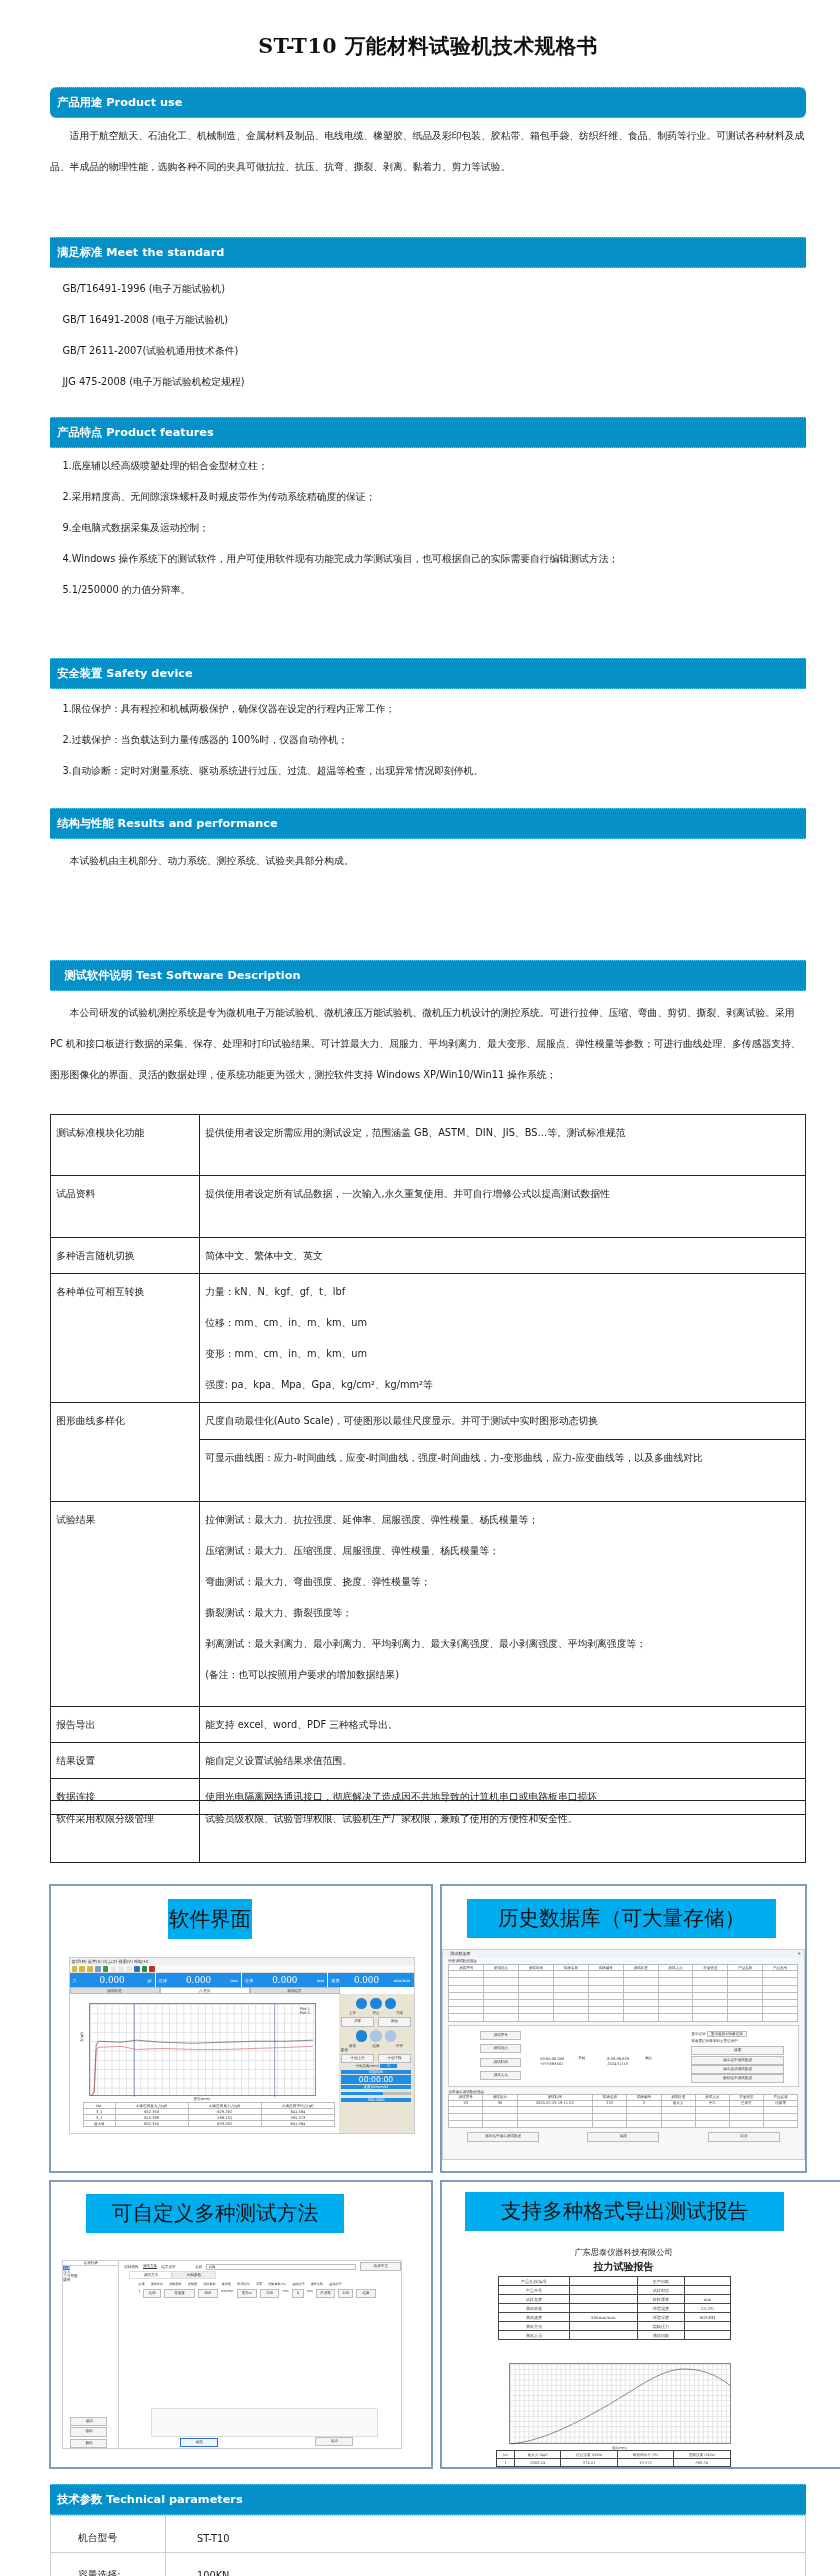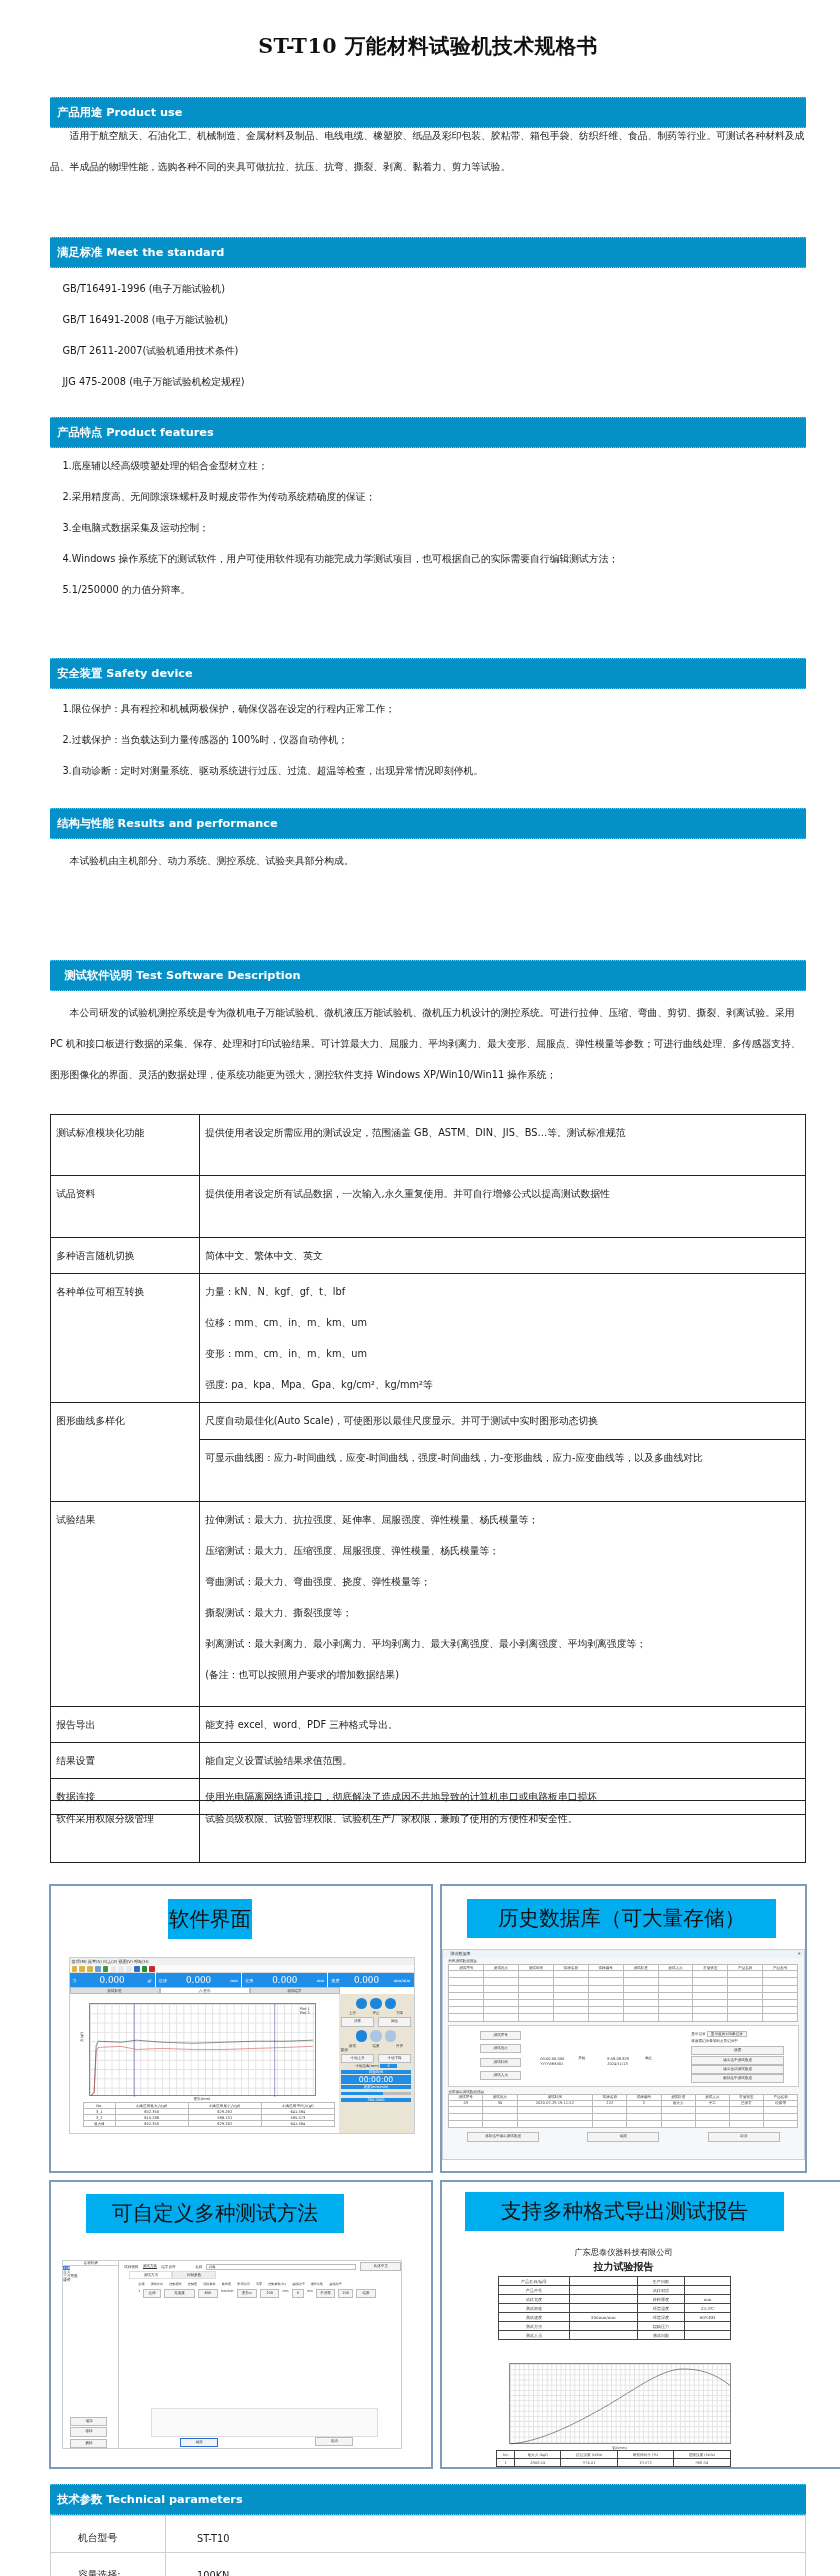--- a/index.html
+++ b/index.html
@@ -40,36 +40,36 @@
   .rep-table { border-collapse: collapse; font-family: "DejaVu Serif", serif; font-size: 4.1px; color: #444; }
   .rep-table td { border: 0.5px solid #444; text-align: center; padding: 1.5px 1px; }
 </style>
 </head>
 <body>
 
 <div class="page">
 
   <h1 class="doc-title">ST-T10 万能材料试验机技术规格书</h1>
 
-  <div class="sec-head" style="top:97px;">产品用途  Product use</div>
+  <div class="sec-head" style="top:87px;border-radius:6px;">产品用途  Product use</div>
   <p class="txt indent" style="top:120px;">适用于航空航天、石油化工、机械制造、金属材料及制品、电线电缆、橡塑胶、纸品及彩印包装、胶粘带、箱包手袋、纺织纤维、食品、制药等行业。可测试各种材料及成品、半成品的物理性能，选购各种不同的夹具可做抗拉、抗压、抗弯、撕裂、剥离、黏着力、剪力等试验。</p>
 
   <div class="sec-head" style="top:237px;">满足标准  Meet the standard</div>
   <div class="txt pl" style="top:273px;">
     <div>GB/T16491-1996    (电子万能试验机)</div>
     <div>GB/T 16491-2008 (电子万能试验机)</div>
     <div>GB/T 2611-2007(试验机通用技术条件)</div>
     <div>JJG 475-2008 (电子万能试验机检定规程)</div>
   </div>
 
   <div class="sec-head" style="top:417px;">产品特点 Product features</div>
   <div class="txt" style="top:450px;">
     <div class="pl">1.底座辅以经高级喷塑处理的铝合金型材立柱；</div>
     <div class="pl">2.采用精度高、无间隙滚珠螺杆及时规皮带作为传动系统精确度的保证；</div>
-    <div class="pl">3.全电脑式数据采集及运动控制；</div>
+    <div class="pl">9.全电脑式数据采集及运动控制；</div>
     <div style="text-indent:12.4px;">4.Windows 操作系统下的测试软件，用户可使用软件现有功能完成力学测试项目，也可根据自己的实际需要自行编辑测试方法；</div>
     <div class="pl">5.1/250000 的力值分辩率。</div>
   </div>
 
   <div class="sec-head" style="top:658px;">安全装置 Safety device</div>
   <div class="txt" style="top:693px;">
     <div class="pl">1.限位保护：具有程控和机械两极保护，确保仪器在设定的行程内正常工作；</div>
     <div class="pl">2.过载保护：当负载达到力量传感器的 100%时，仪器自动停机；</div>
     <div class="pl">3.自动诊断：定时对测量系统、驱动系统进行过压、过流、超温等检查，出现异常情况即刻停机。</div>
   </div>

